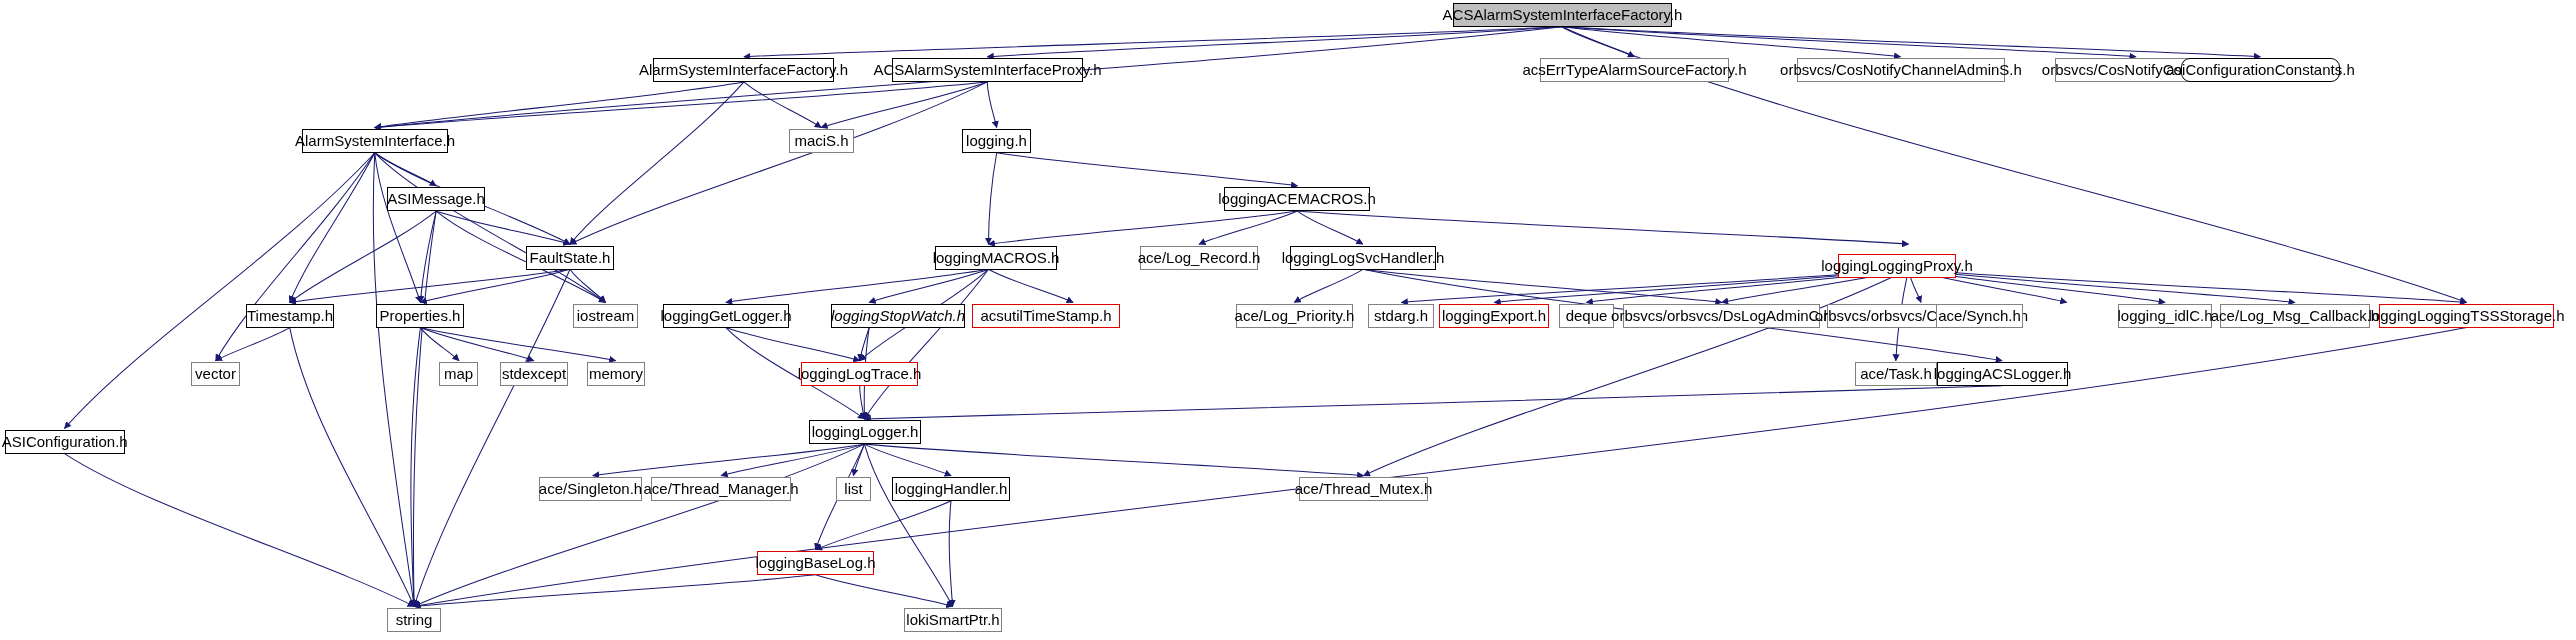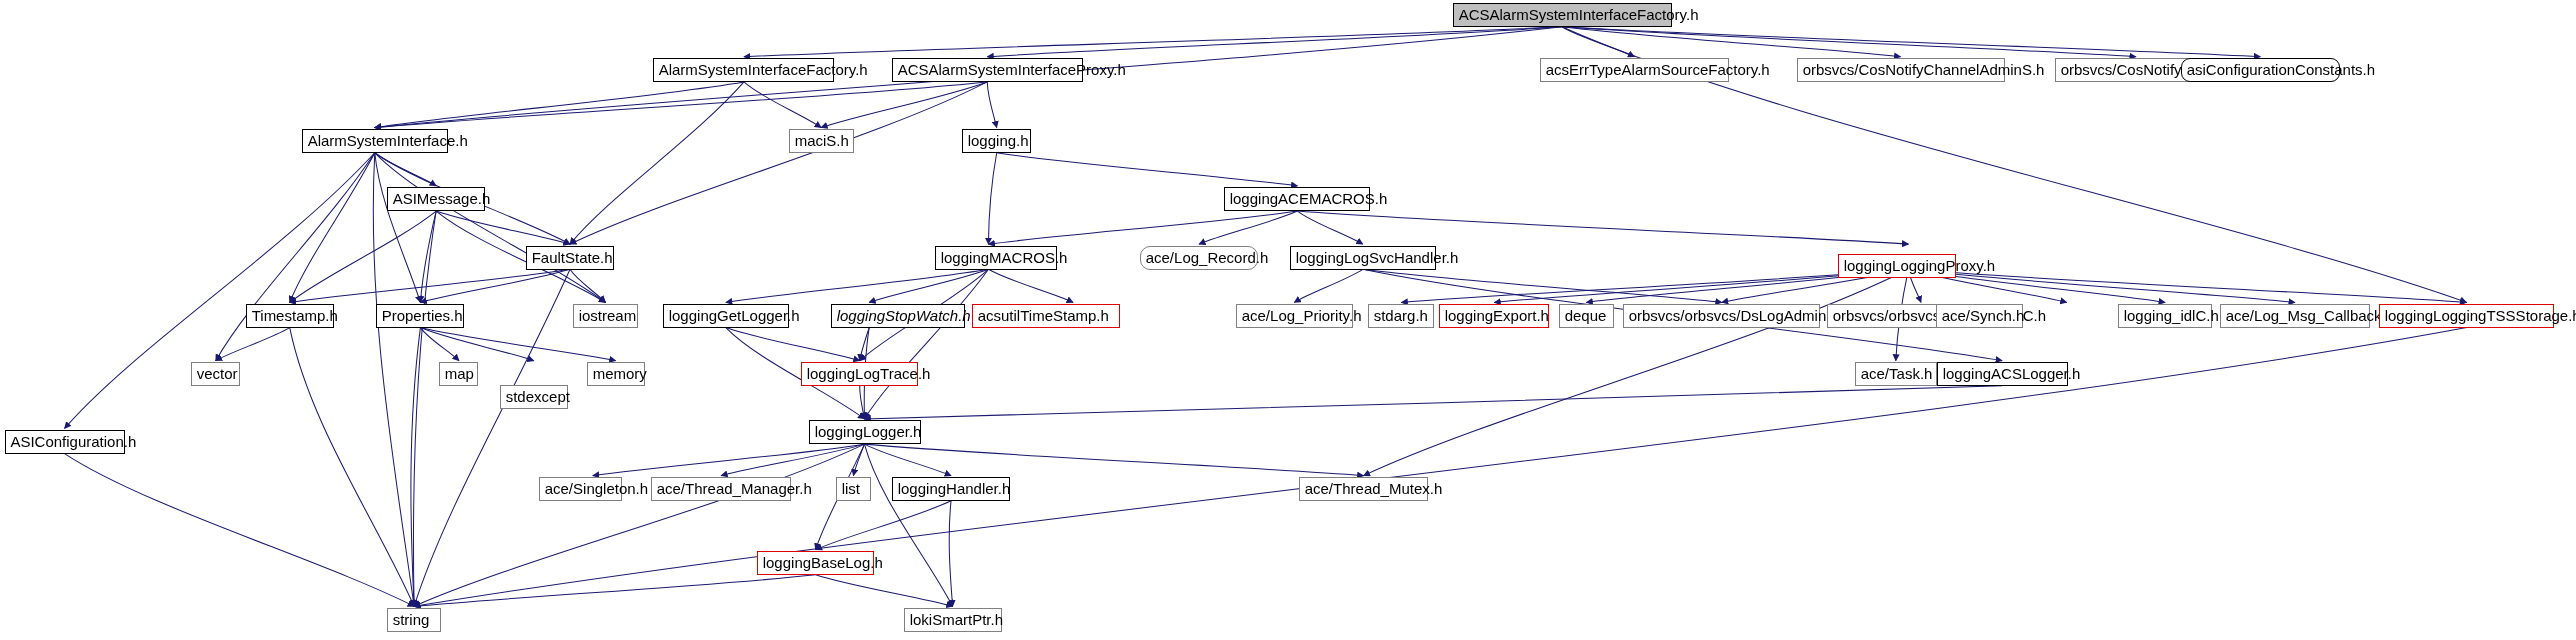--- a/index.html
+++ b/index.html
@@ -20,20 +20,21 @@
     left: 0;
     top: 0;
     width: 2576px;
     height: 641px;
   }
   .node {
     position: absolute;
     box-sizing: border-box;
     display: flex;
     align-items: center;
+    justify-content: center;
     background: #ffffff;
     border: 1.6px solid #808080;
     font-size: 15px;
     color: #000000;
     white-space: nowrap;
     letter-spacing: 0px;
     line-height: 1;
     cursor: default;
   }
   .node.black { border-color: #000000; }
@@ -176,21 +177,21 @@
       </div>
       <div class="node black" style="left: 1224px; top: 187px; width: 146px; height: 23.6px;">
         <span class="node-label">loggingACEMACROS.h</span>
       </div>
       <div class="node black" style="left: 526px; top: 246px; width: 88px; height: 23.6px;">
         <span class="node-label">FaultState.h</span>
       </div>
       <div class="node black" style="left: 927px; top: 246px; width: 122px; height: 23.6px; margin-left: 8px;">
         <span class="node-label">loggingMACROS.h</span>
       </div>
-      <div class="node " style="left: 1140px; top: 246px; width: 118px; height: 23.6px; border-radius: 10px;">
+      <div class="node " style="left: 1140px; top: 246px; width: 118px; height: 23.6px;">
         <span class="node-label">ace/Log_Record.h</span>
       </div>
       <div class="node black" style="left: 1290px; top: 246px; width: 146px; height: 23.6px;">
         <span class="node-label">loggingLogSvcHandler.h</span>
       </div>
       <div class="node red" style="left: 1838px; top: 254px; width: 118px; height: 23.6px;">
         <span class="node-label">loggingLoggingProxy.h</span>
       </div>
       <div class="node black" style="left: 246px; top: 304px; width: 88px; height: 23.6px;">
         <span class="node-label">Timestamp.h</span>
@@ -239,42 +240,42 @@
       </div>
       <div class="node red" style="left: 2379px; top: 304px; width: 175px; height: 23.6px;">
         <span class="node-label">loggingLoggingTSSStorage.h</span>
       </div>
       <div class="node " style="left: 191px; top: 362px; width: 49px; height: 23.6px;">
         <span class="node-label">vector</span>
       </div>
       <div class="node " style="left: 439px; top: 362px; width: 39px; height: 23.6px;">
         <span class="node-label">map</span>
       </div>
-      <div class="node " style="left: 500px; top: 362px; width: 68px; height: 23.6px; margin-top: 23px;">
+      <div class="node " style="left: 500px; top: 362px; width: 68px; height: 23.6px;">
         <span class="node-label">stdexcept</span>
       </div>
       <div class="node " style="left: 587px; top: 362px; width: 58px; height: 23.6px;">
         <span class="node-label">memory</span>
       </div>
       <div class="node red" style="left: 801px; top: 362px; width: 117px; height: 23.6px;">
         <span class="node-label">loggingLogTrace.h</span>
       </div>
       <div class="node " style="left: 1855px; top: 362px; width: 82px; height: 23.6px;">
         <span class="node-label">ace/Task.h</span>
       </div>
       <div class="node black" style="left: 1937px; top: 362px; width: 131px; height: 23.6px;">
         <span class="node-label">loggingACSLogger.h</span>
       </div>
       <div class="node black" style="left: 809px; top: 420px; width: 112px; height: 23.6px;">
         <span class="node-label">loggingLogger.h</span>
       </div>
       <div class="node black" style="left: 4.7px; top: 430px; width: 120px; height: 23.6px;">
         <span class="node-label">ASIConfiguration.h</span>
       </div>
-      <div class="node " style="left: 539px; top: 477px; width: 83px; height: 23.6px;">
+      <div class="node " style="left: 539px; top: 477px; width: 103px; height: 23.6px;">
         <span class="node-label">ace/Singleton.h</span>
       </div>
       <div class="node " style="left: 651px; top: 477px; width: 140px; height: 23.6px;">
         <span class="node-label">ace/Thread_Manager.h</span>
       </div>
       <div class="node " style="left: 836px; top: 477px; width: 35px; height: 23.6px;">
         <span class="node-label">list</span>
       </div>
       <div class="node black" style="left: 892px; top: 477px; width: 118px; height: 23.6px;">
         <span class="node-label">loggingHandler.h</span>

